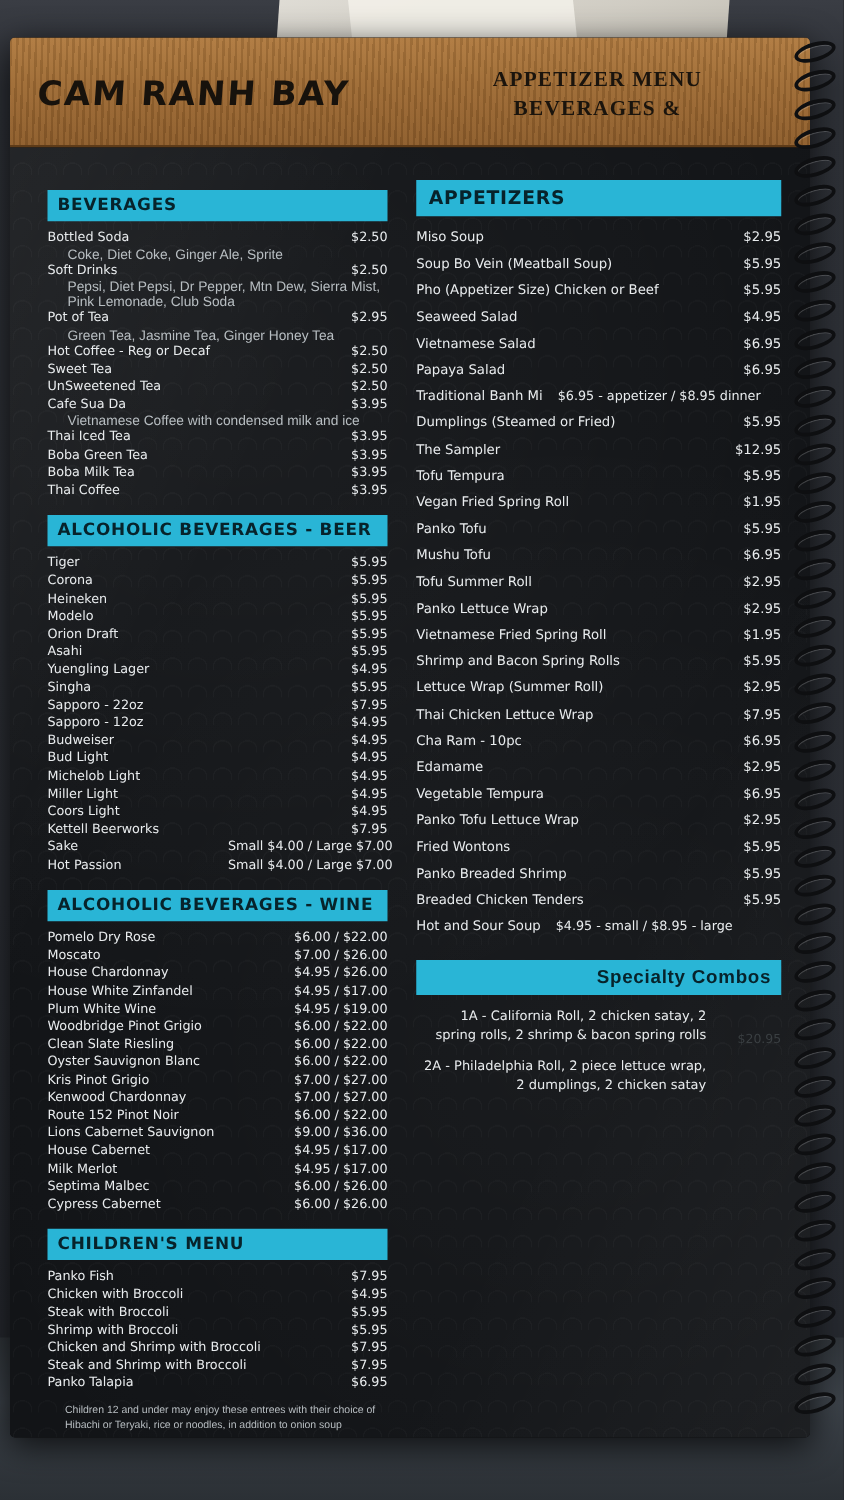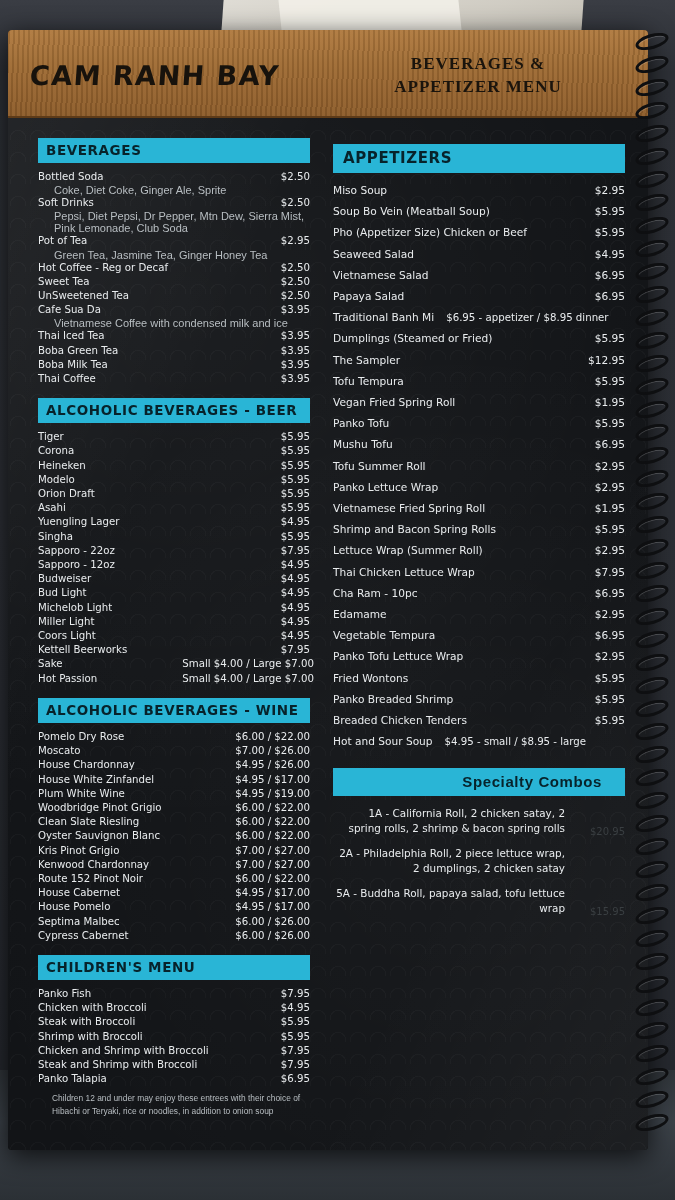--- a/index.html
+++ b/index.html
@@ -91,34 +91,34 @@
     background-size: 40px 22px;
     opacity:.8;
     pointer-events:none;
   }
   .sheen {
     position:absolute; left:0; top:0; width:640px; height:1032px;
     background: linear-gradient(115deg, rgba(255,255,255,.055) 0%, rgba(255,255,255,0) 28%, rgba(255,255,255,0) 70%, rgba(255,255,255,.04) 100%);
     pointer-events:none;
   }
 
-  .col-left { position:absolute; left:30px; top:20px; width:272px; }
+  .col-left { position:absolute; left:30px; top:34px; width:272px; }
   .col-right { position:absolute; left:325px; top:26px; width:292px; }
 
   .bar {
     background: #29b5d6;
     color: #07232b;
     font-family: "DejaVu Sans", sans-serif;
     font-weight: 700;
     font-size: 13.5px;
     letter-spacing: .6px;
     padding: 4px 8px 5px 8px;
     margin-bottom: 7px;
   }
-  .bar.big { font-size: 15px; padding: 5px 23px 6px 10px; }
+  .bar.big { font-size: 15px; padding: 5px 8px 6px 10px; }
 
   .row {
     position: relative;
     color: #e9ecee;
     font-family: "DejaVu Sans", sans-serif;
     font-size: 10.2px;
     line-height: 14.2px;
     padding-right: 64px;
     white-space: nowrap;
   }
@@ -189,22 +189,22 @@
   <div class="bg-cloth"></div>
   <div class="bg-napkin"></div>
   <div class="bg-napkin2"></div>
   <div class="bg-denim"></div>
 
   <div class="menu">
 
     <div class="wood">
       <div class="wood-title">CAM RANH BAY</div>
       <div class="wood-sub">
+        <div>APPETIZER MENU</div>
         <div>BEVERAGES &amp;</div>
-        <div>APPETIZER MENU</div>
       </div>
     </div>
 
     <div class="board">
       <div class="sheen"></div>
 
       <div class="col-left">
 
         <div class="group">
           <div class="bar">BEVERAGES</div>
@@ -258,22 +258,23 @@
             <div class="row"><span>Moscato</span><span class="price">$7.00 / $26.00</span></div>
             <div class="row"><span>House Chardonnay</span><span class="price">$4.95 / $26.00</span></div>
             <div class="row"><span>House White Zinfandel</span><span class="price">$4.95 / $17.00</span></div>
             <div class="row"><span>Plum White Wine</span><span class="price">$4.95 / $19.00</span></div>
             <div class="row"><span>Woodbridge Pinot Grigio</span><span class="price">$6.00 / $22.00</span></div>
             <div class="row"><span>Clean Slate Riesling</span><span class="price">$6.00 / $22.00</span></div>
             <div class="row"><span>Oyster Sauvignon Blanc</span><span class="price">$6.00 / $22.00</span></div>
             <div class="row"><span>Kris Pinot Grigio</span><span class="price">$7.00 / $27.00</span></div>
             <div class="row"><span>Kenwood Chardonnay</span><span class="price">$7.00 / $27.00</span></div>
             <div class="row"><span>Route 152 Pinot Noir</span><span class="price">$6.00 / $22.00</span></div>
+            <div class="row"><span>Lions Cabernet Sauvignon</span><span class="price">$9.00 / $36.00</span></div>
             <div class="row"><span>House Cabernet</span><span class="price">$4.95 / $17.00</span></div>
-            <div class="row"><span>House Pomelo</span><span class="price">$4.95 / $17.00</span></div>
+            <div class="row"><span>Milk Merlot</span><span class="price">$4.95 / $17.00</span></div>
             <div class="row"><span>Septima Malbec</span><span class="price">$6.00 / $26.00</span></div>
             <div class="row"><span>Cypress Cabernet</span><span class="price">$6.00 / $26.00</span></div>
           </div>
         </div>
 
         <div class="group">
           <div class="bar">CHILDREN'S MENU</div>
           <div>
             <div class="row"><span>Panko Fish</span><span class="price">$7.95</span></div>
             <div class="row"><span>Chicken with Broccoli</span><span class="price">$4.95</span></div>
@@ -321,21 +322,20 @@
             <div class="row"><span>Breaded Chicken Tenders</span><span class="price">$5.95</span></div>
             <div class="row"><span>Hot and Sour Soup</span><span class="inline-price">$4.95 - small / $8.95 - large</span></div>
           </div>
         </div>
 
         <div class="group combos" style="margin-top:16px;text-align:right;">
           <div class="bar big" style="font-family:'Liberation Sans',sans-serif;">Specialty Combos</div>
           <div style="margin-top:10px;">
             <div class="row"><span>1A - California Roll, 2 chicken satay, 2 spring rolls, 2 shrimp &amp; bacon spring rolls</span><span class="price">$20.95</span></div>
             <div class="row"><span>2A - Philadelphia Roll, 2 piece lettuce wrap, 2 dumplings, 2 chicken satay</span><span class="price"></span></div>
-            <div class="row"><span>5A - Buddha Roll, papaya salad, tofu lettuce wrap</span><span class="price">$15.95</span></div>
           </div>
         </div>
 
       </div>
     </div>
   </div>
 
   <div class="spiral" id="spiral">
       <div class="coil" style="top: 0px;"></div>
       <div class="coil" style="top: 23px;"></div>

